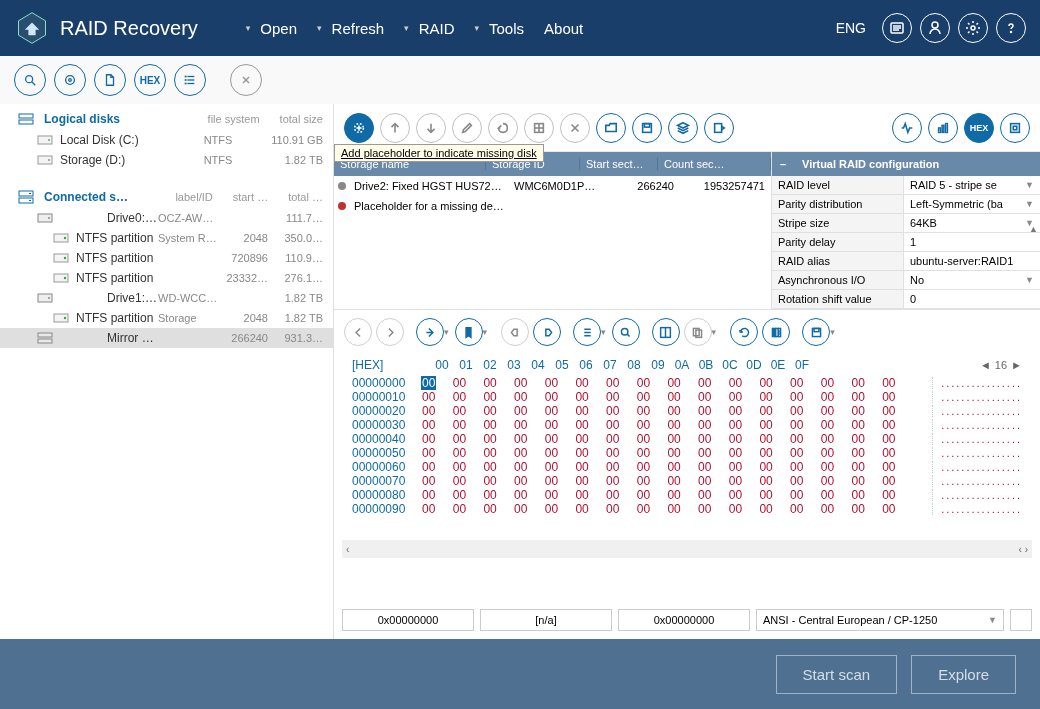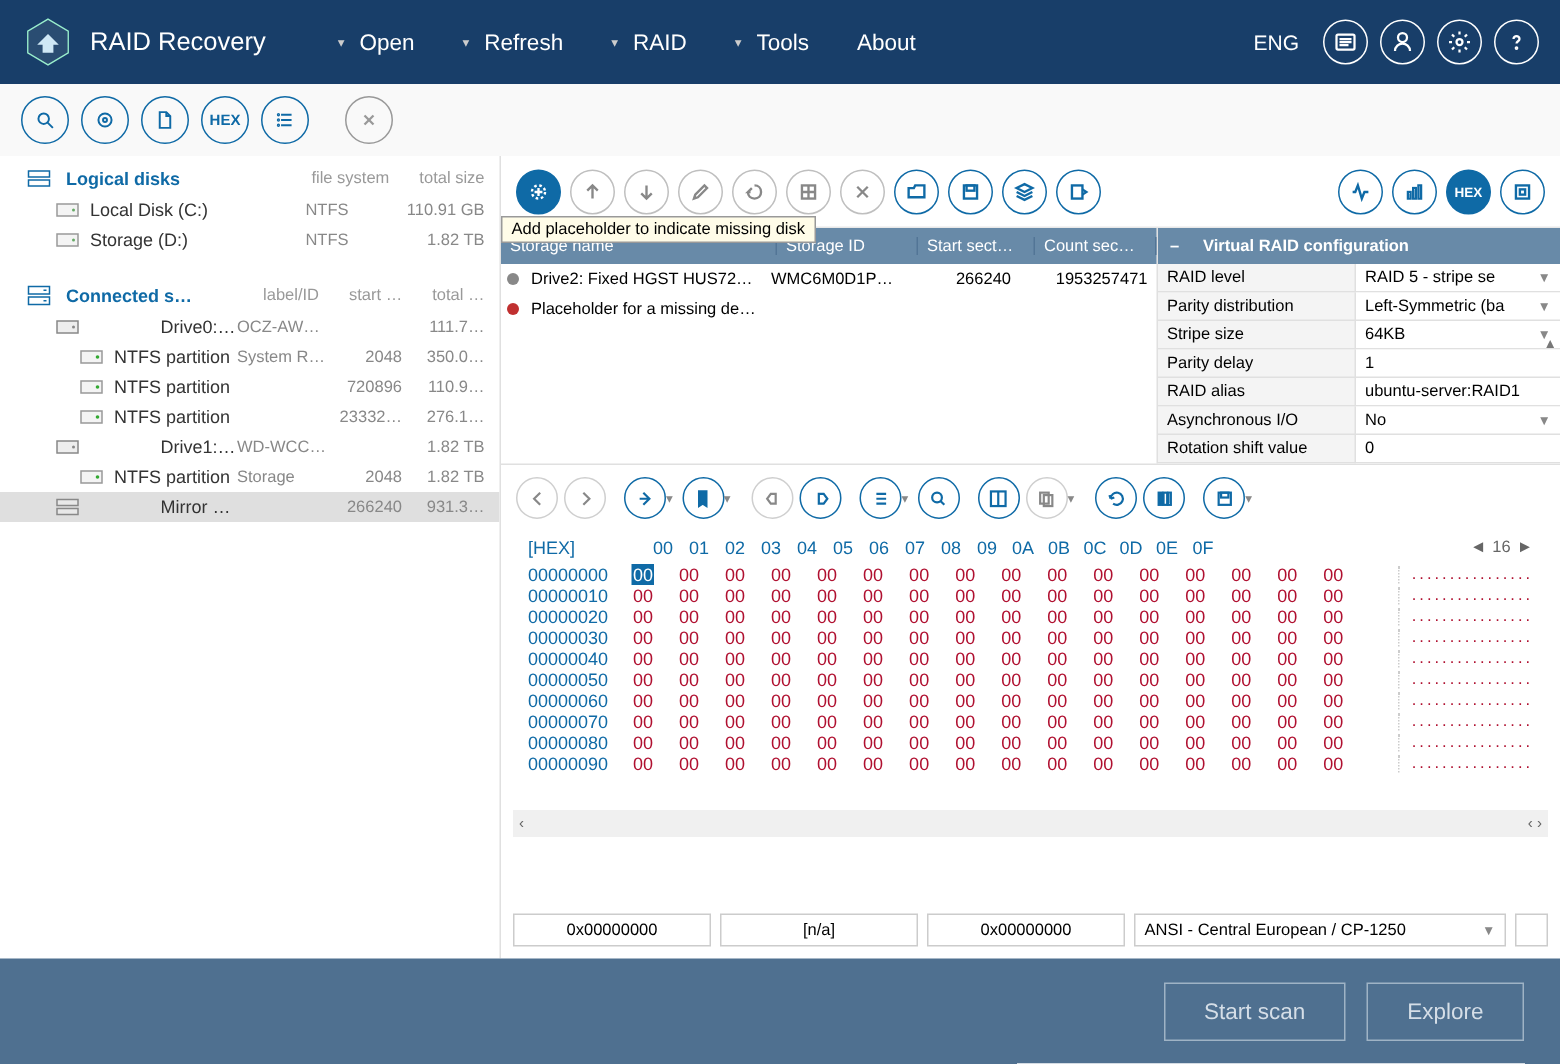--- a/index.html
+++ b/index.html
@@ -1,20 +1,20 @@
 <!DOCTYPE html>
 <html><head>
 <meta charset="utf-8">
 <style>
 * { margin: 0; padding: 0; box-sizing: border-box; font-family: "Segoe UI", Arial, sans-serif; }
 body { width: 1040px; height: 709px; background: #fff; overflow: hidden; display: flex; flex-direction: column; }
 .titlebar { background: #183e69; height: 56px; display: flex; align-items: center; padding: 0 14px; color: #fff; }
 .logo-icon { width: 36px; height: 36px; margin-right: 10px; }
-.app-title { font-size: 17px; font-weight: 400; margin-right: 40px; }
-.menu { display: flex; gap: 16px; flex: 1; }
+.app-title { font-size: 20px; font-weight: 400; margin-right: 40px; }
+.menu { display: flex; gap: 4px; flex: 1; }
 .menu-item { font-size: 15px; color: #fff; padding: 6px 8px; cursor: pointer; display: flex; align-items: center; gap: 4px; }
 .menu-drop::before { content: "▾"; font-size: 9px; margin-right: 6px; color: #ccc; }
 .right-icons { display: flex; align-items: center; gap: 8px; }
 .lang { font-size: 14px; margin-right: 8px; color: #fff; }
 .ticon { width: 30px; height: 30px; border: 1.5px solid #fff; border-radius: 50%; display: flex; align-items: center; justify-content: center; cursor: pointer; }
 .ticon svg { width: 16px; height: 16px; stroke: #fff; fill: none; stroke-width: 1.5; }
 
 .toolbar { height: 48px; background: #f9f9f9; display: flex; align-items: center; padding: 0 14px; gap: 8px; }
 .tbtn { width: 32px; height: 32px; border: 1.5px solid #0f6aa6; border-radius: 50%; display: flex; align-items: center; justify-content: center; cursor: pointer; color: #0f6aa6; font-size: 10px; font-weight: bold; }
 .tbtn.close { border-color: #999; color: #999; }
@@ -35,21 +35,21 @@
 .sgap { height: 12px; }
 
 .content { flex: 1; display: flex; flex-direction: column; overflow: hidden; position: relative; }
 .ct-toolbar { height: 48px; display: flex; align-items: center; padding: 0 10px; gap: 6px; border-bottom: 1px solid #e8e8e8; }
 .cbtn { width: 30px; height: 30px; border-radius: 50%; border: 1.5px solid #bfbfbf; display: flex; align-items: center; justify-content: center; cursor: pointer; color: #888; }
 .cbtn.primary { background: #0f6aa6; border-color: #0f6aa6; color: #fff; }
 .cbtn.on { border-color: #0f6aa6; color: #0f6aa6; }
 .cbtn svg { width: 14px; height: 14px; stroke: currentColor; fill: none; stroke-width: 1.8; }
 .cspacer { flex: 1; }
 
-.tooltip { position: absolute; top: 40px; left: 0; background: #fffce8; border: 1px solid #999; font-size: 11px; padding: 2px 6px; z-index: 10; }
+.tooltip { position: absolute; top: 40px; left: 0; background: #fffce8; border: 1px solid #999; font-size: 11px; padding: 2px 6px; z-index: 10; text-decoration: underline; }
 
 .upper { display: flex; height: 158px; border-bottom: 1px solid #e0e0e0; }
 .storage-list { width: 438px; border-right: 1px solid #e0e0e0; display: flex; flex-direction: column; font-size: 11px; }
 .sl-head { display: flex; background: #688aa8; color: #fff; height: 24px; align-items: center; }
 .sl-head > div { padding: 0 6px; border-right: 1px solid #527596; overflow: hidden; white-space: nowrap; }
 .sl-body { flex: 1; overflow: auto; }
 .sl-row { display: flex; height: 20px; align-items: center; padding-left: 4px; }
 .sl-row .dot { width: 8px; height: 8px; border-radius: 50%; margin-right: 4px; flex-shrink: 0; }
 .sl-row > .cell { padding: 0 4px; overflow: hidden; white-space: nowrap; text-overflow: ellipsis; }
 
@@ -401,21 +401,21 @@
           <svg viewBox="0 0 16 16">
             <rect x="3" y="3" width="10" height="10"></rect>
             <rect x="6" y="6" width="4" height="4"></rect>
           </svg>
         </div>
     </div>
 
     <div class="upper">
       <div class="storage-list">
         <div class="sl-head">
-          <div style="width:184px">Storage name</div>
+          <div style="width:152px">Storage name</div>
           <div style="width:94px">Storage ID</div>
           <div style="width:78px">Start sect…</div>
           <div style="flex:1">Count sec…</div>
         </div>
         <div class="sl-body" id="storage-rows">
             <div class="sl-row">
       <span class="dot" style="background:#888"></span>
       <span class="cell" style="width:160px">Drive2: Fixed HGST HUS722T1…</span>
       <span class="cell" style="width:94px">WMC6M0D1PLCA</span>
       <span class="cell" style="width:74px;text-align:right">266240</span>

